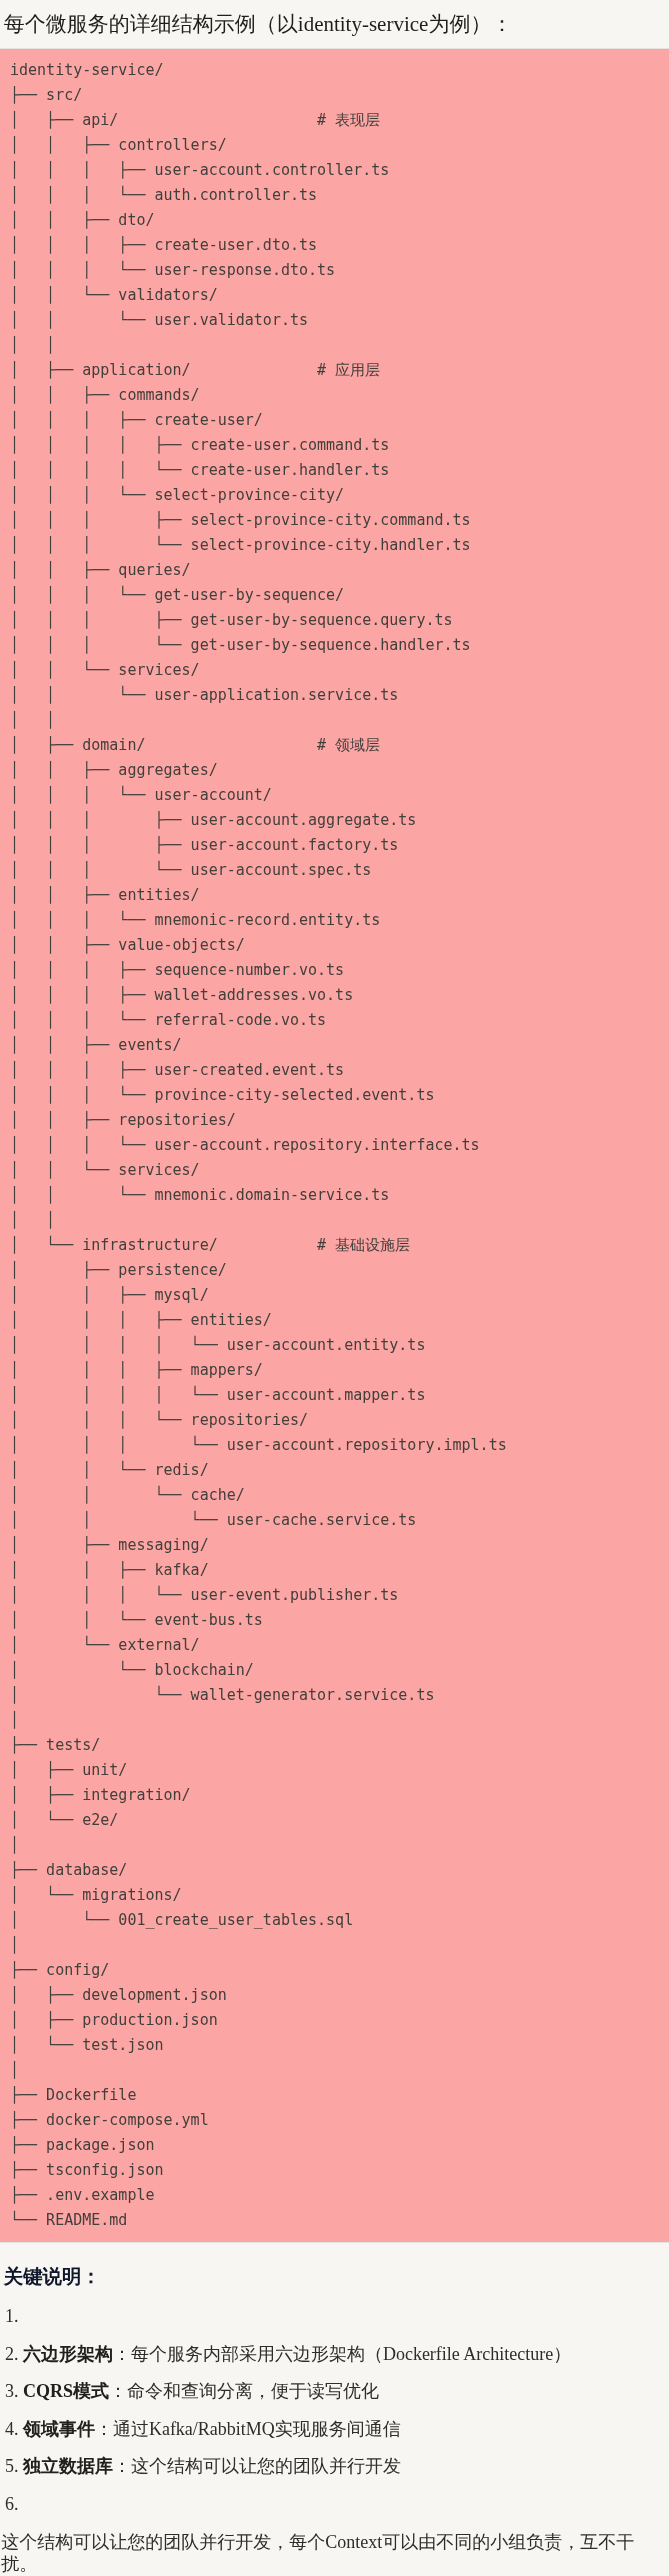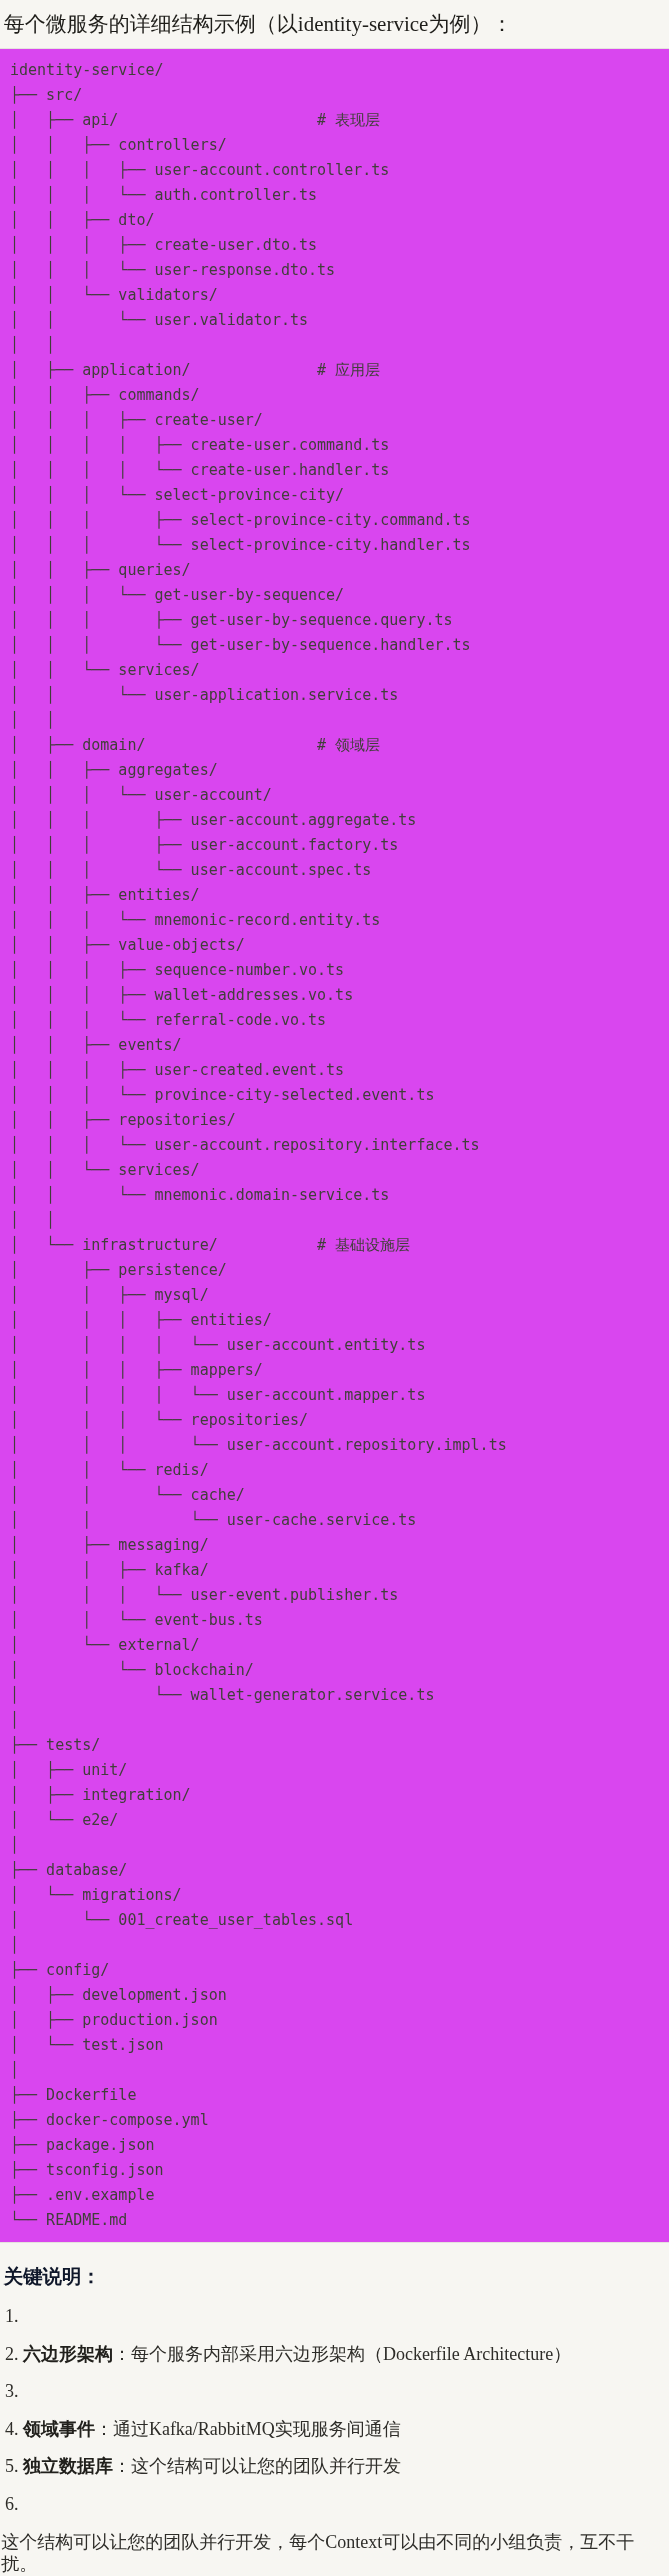--- a/index.html
+++ b/index.html
@@ -15,21 +15,21 @@
   .title {
     font-size: 21px;
     line-height: 1.3;
     font-weight: 400;
     color: #1f1e1a;
     padding: 11.3px 5px 9.4px 3.8px;
   }
   .codeblock {
     display: block;
     width: 669px;
-    background: #d946ef;
+    background: #fca5a5;
     border-top: 0.6px solid #e5e3dd;
     border-bottom: 0.6px solid #e5e3dd;
     padding: 8.8px 10px 8.8px 10px;
     font-family: "DejaVu Sans Mono", monospace;
     font-size: 15px;
     line-height: 25px;
     color: #413f3a;
     white-space: pre;
     overflow: hidden;
   }
@@ -166,20 +166,21 @@
         <span class="num">1.</span>
       </li>
 
       <li class="note">
         <span class="num">2.</span>
         <span class="note-body"><b class="term">六边形架构</b><span>：</span><span>每个服务内部采用六边形架构（Dockerfile Architecture）</span></span>
       </li>
 
       <li class="note">
         <span class="num">3.</span>
+        <span class="note-body"><b class="term">CQRS模式</b><span>：</span><span>命令和查询分离，便于读写优化</span></span>
       </li>
 
       <li class="note">
         <span class="num">4.</span>
         <span class="note-body"><b class="term">领域事件</b><span>：</span><span>通过Kafka/RabbitMQ实现服务间通信</span></span>
       </li>
 
       <li class="note">
         <span class="num">5.</span>
         <span class="note-body"><b class="term">独立数据库</b><span>：</span><span>这个结构可以让您的团队并行开发</span></span>

